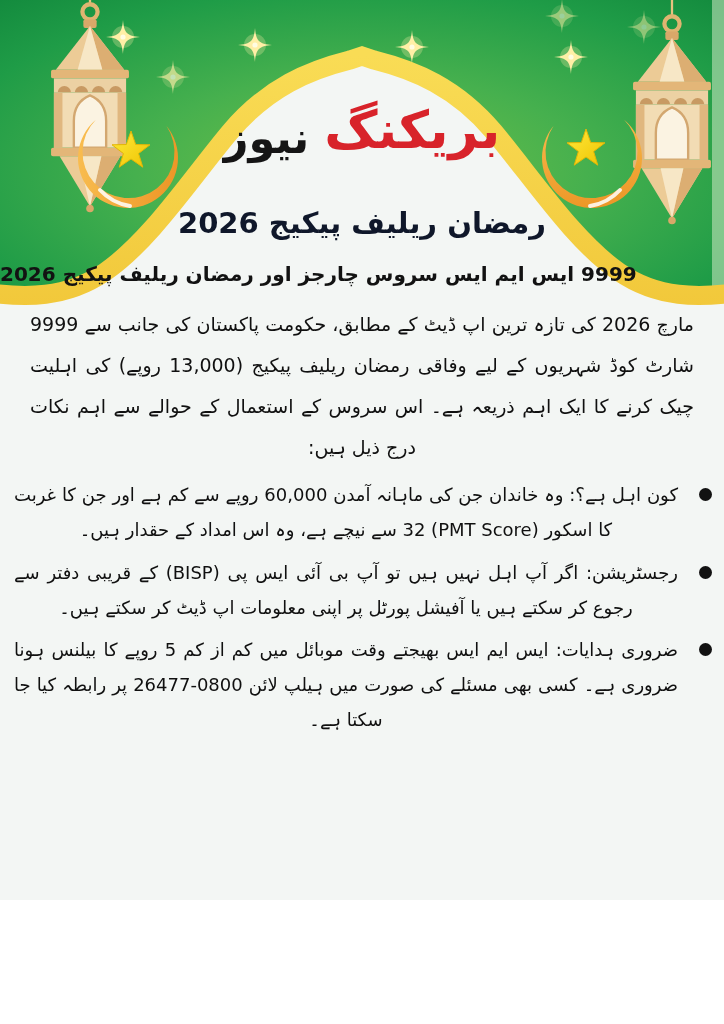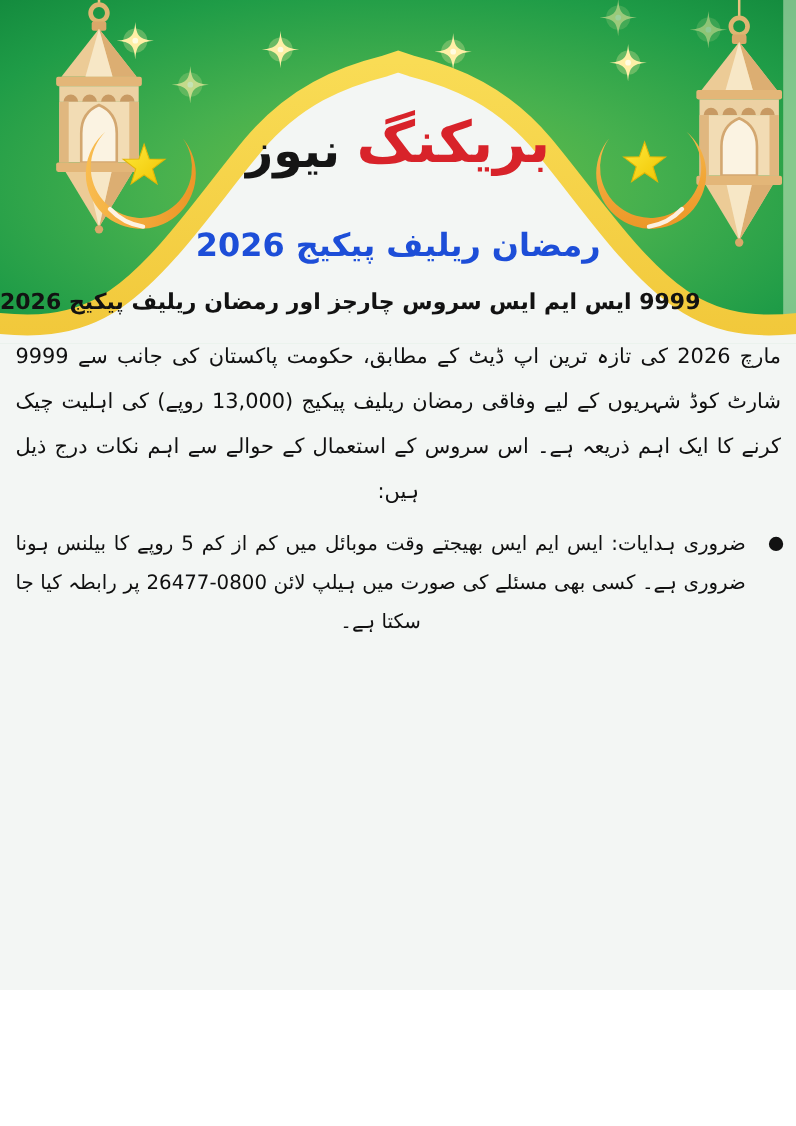--- a/index.html
+++ b/index.html
@@ -40,40 +40,40 @@
     position: relative;
     top: 5px;
     margin-right: 10px;
   }
   .pkg-title {
     position: absolute;
     top: 206px; left: 0; right: 0;
     text-align: center;
     font-size: 29px;
     font-weight: bold;
-    color: #1d4ed8;
+    color: #0f172a;
     z-index: 3;
   }
   .subtitle {
     position: absolute;
     top: 262px; left: 0; right: 0;
     text-align: left;
     font-size: 20px;
     font-weight: bold;
     color: #121212;
     z-index: 3;
   }
   .text-body {
     position: absolute;
     top: 304px; left: 0; right: 0; bottom: 0;
     z-index: 2;
   }
   .intro {
     margin: 0;
-    padding: 0 14px;
+    padding: 0 30px;
     font-size: 19px;
     line-height: 2.15;
     text-align: justify;
     text-align-last: center;
     font-weight: 500;
   }
   ul.points {
     list-style: none;
     margin: 10px 0 0 0;
     padding: 0;
@@ -210,18 +210,26 @@
 
   <div class="pkg-title">رمضان ریلیف پیکیج 2026</div>
   <div class="subtitle">9999 ایس ایم ایس سروس چارجز اور رمضان ریلیف پیکیج 2026</div>
 
   <div class="text-body">
     <p class="intro">مارچ 2026 کی تازہ ترین اپ ڈیٹ کے مطابق، حکومت پاکستان کی جانب سے 9999 شارٹ کوڈ شہریوں کے لیے وفاقی رمضان ریلیف پیکیج (13,000 روپے) کی اہلیت چیک کرنے کا ایک اہم ذریعہ ہے۔ اس سروس کے استعمال کے حوالے سے اہم نکات درج ذیل ہیں:</p>
 
     <ul class="points">
       <li>
         <span class="dot"></span>
+        <span>کون اہل ہے؟: وہ خاندان جن کی ماہانہ آمدن 60,000 روپے سے کم ہے اور جن کا غربت کا اسکور (PMT Score) 32 سے نیچے ہے، وہ اس امداد کے حقدار ہیں۔</span>
+      </li>
+      <li>
+        <span class="dot"></span>
+        <span>رجسٹریشن: اگر آپ اہل نہیں ہیں تو آپ بی آئی ایس پی (BISP) کے قریبی دفتر سے رجوع کر سکتے ہیں یا آفیشل پورٹل پر اپنی معلومات اپ ڈیٹ کر سکتے ہیں۔</span>
+      </li>
+      <li>
+        <span class="dot"></span>
         <span>ضروری ہدایات: ایس ایم ایس بھیجتے وقت موبائل میں کم از کم 5 روپے کا بیلنس ہونا ضروری ہے۔ کسی بھی مسئلے کی صورت میں ہیلپ لائن 0800-26477 پر رابطہ کیا جا سکتا ہے۔</span>
       </li>
     </ul>
   </div>
 
 </div>
 
 </body></html>

